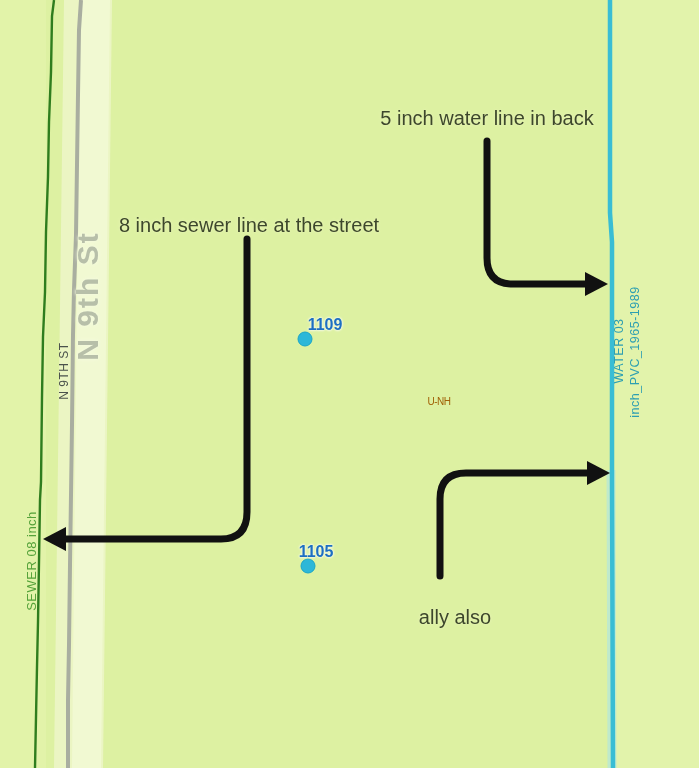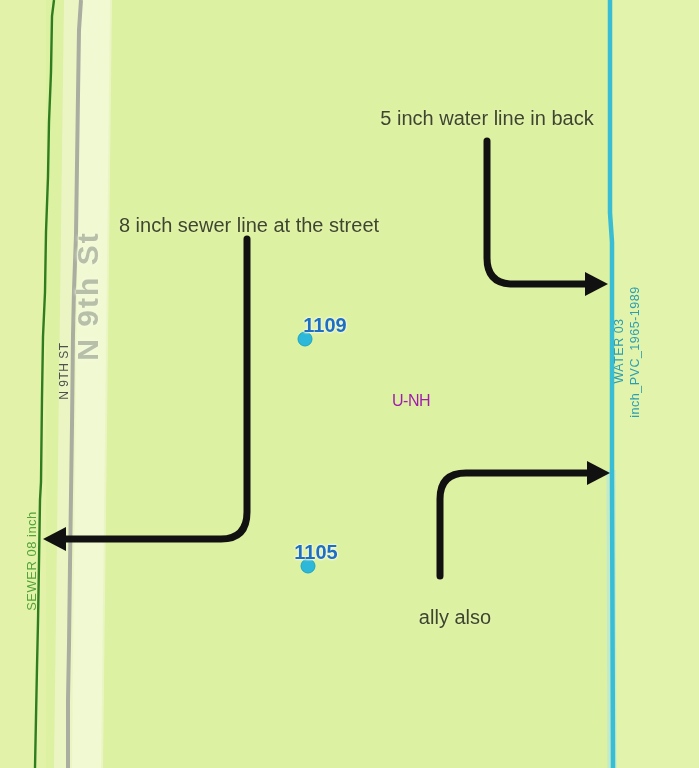--- a/index.html
+++ b/index.html
@@ -17,29 +17,30 @@
     transform:translate(-50%,-50%);
     pointer-events:none;
   }
   .label.vertical{transform:translate(-50%,-50%) rotate(-90deg);}
   .annotation-text{
     font-size:20px;
     color:#3d472c;
     text-shadow:0 0 4px #e6f3b4, 0 0 2px #e6f3b4;
   }
   .address-text{
-    font-size:20px;
+    font-size:16px;
     font-weight:bold;
     color:#1d6fc3;
     text-shadow:0 1px 2px #f0f8d8, 0 -1px 2px #f0f8d8, 1px 0 2px #f0f8d8, -1px 0 2px #f0f8d8;
   }
   .parcel-text{
-    font-size:16px;
+    font-size:10px;
     letter-spacing:-0.5px;
-    color:#a21caf;
+    color:#a16207;
+    margin-left:28px;
   }
   .sewer-label-text{
     font-size:13px;
     color:#55a23a;
     letter-spacing:0.5px;
   }
   .water-label-text{
     font-size:12.5px;
     color:#2d9fb2;
     letter-spacing:0.5px;

